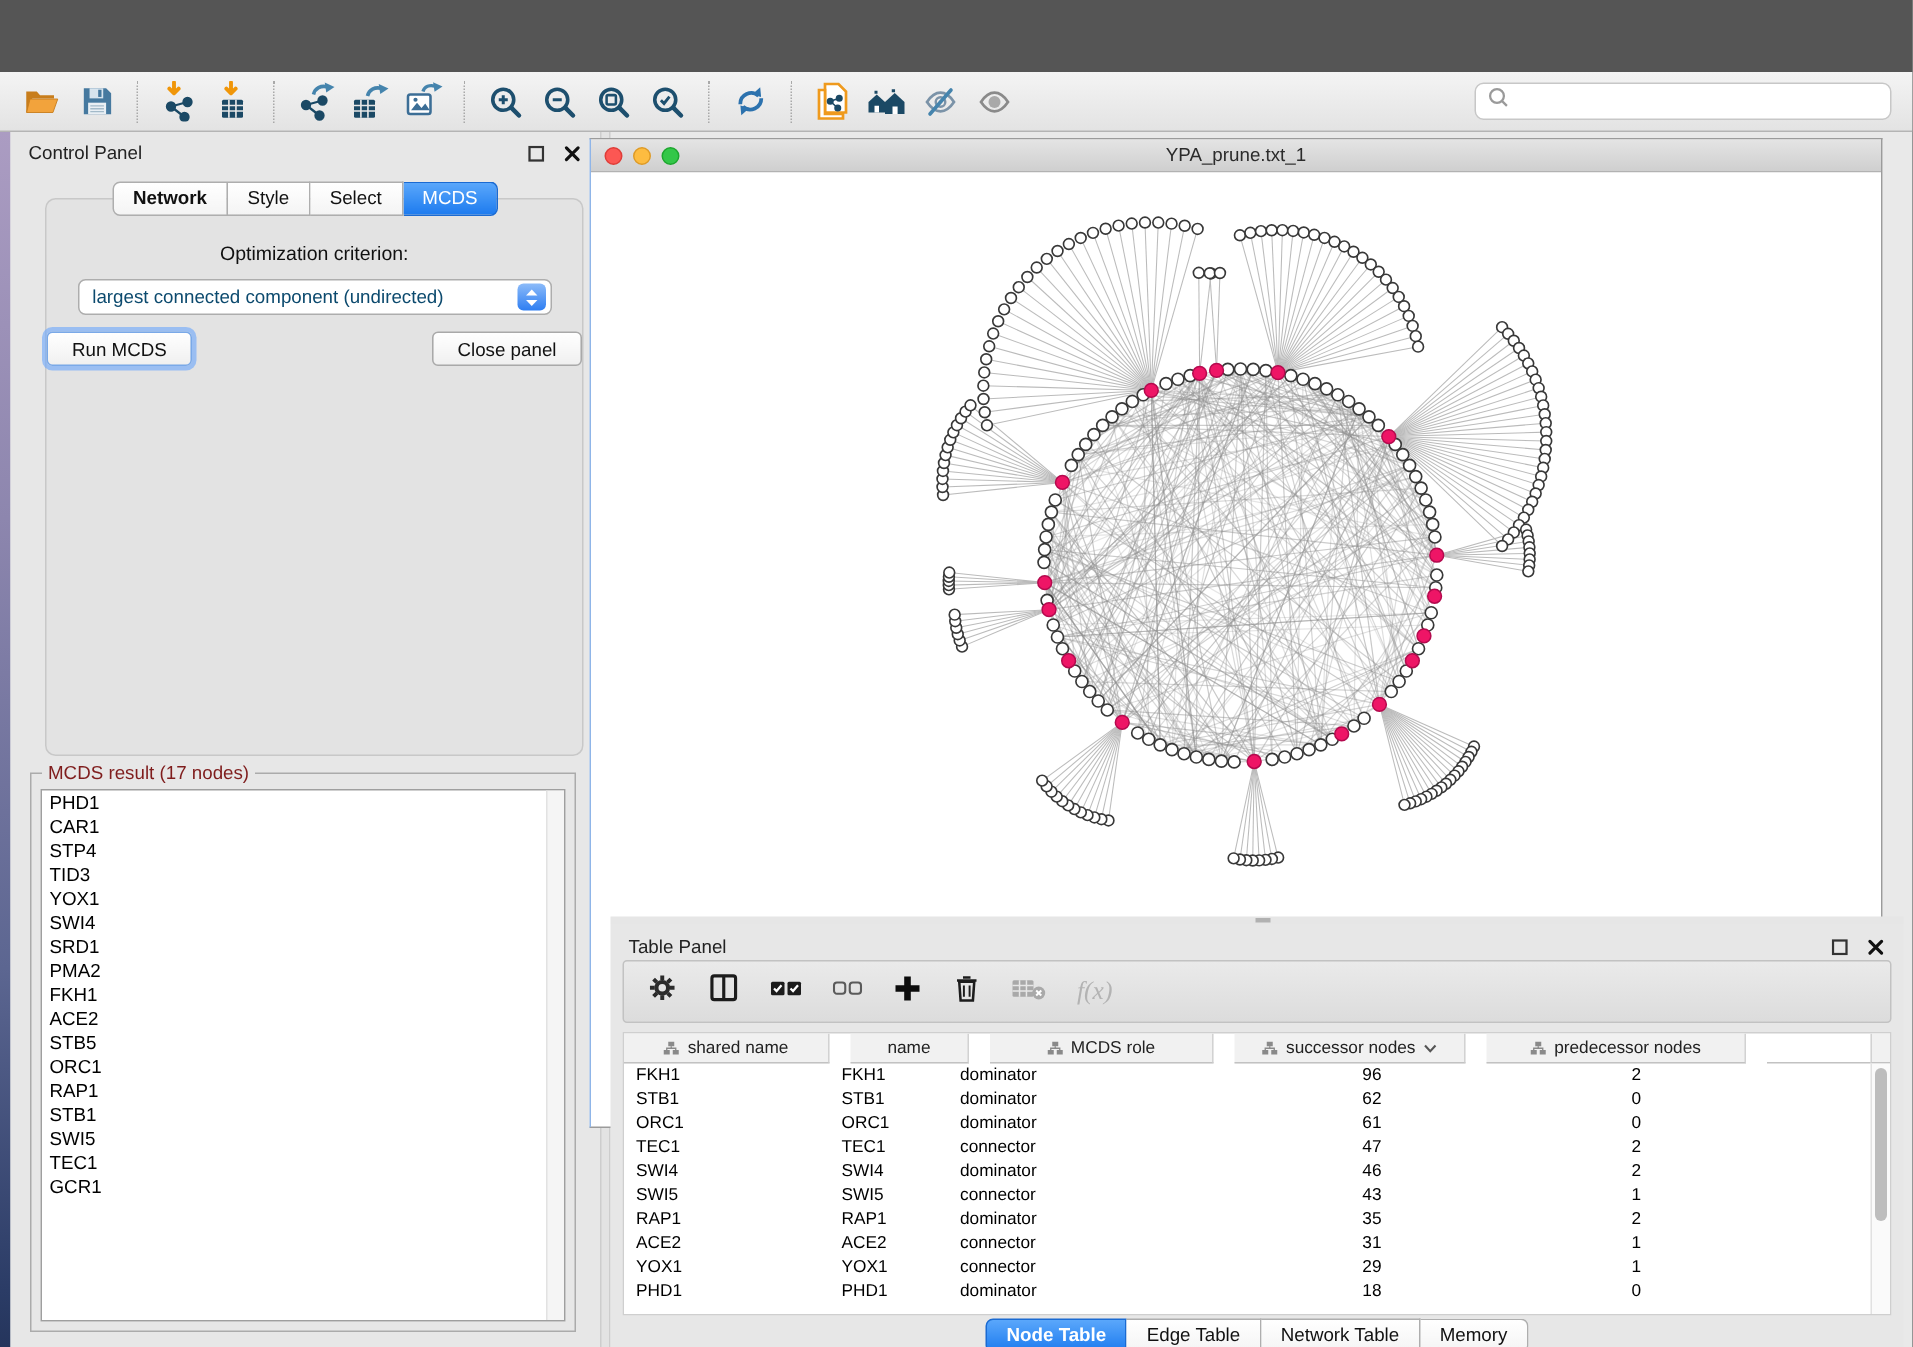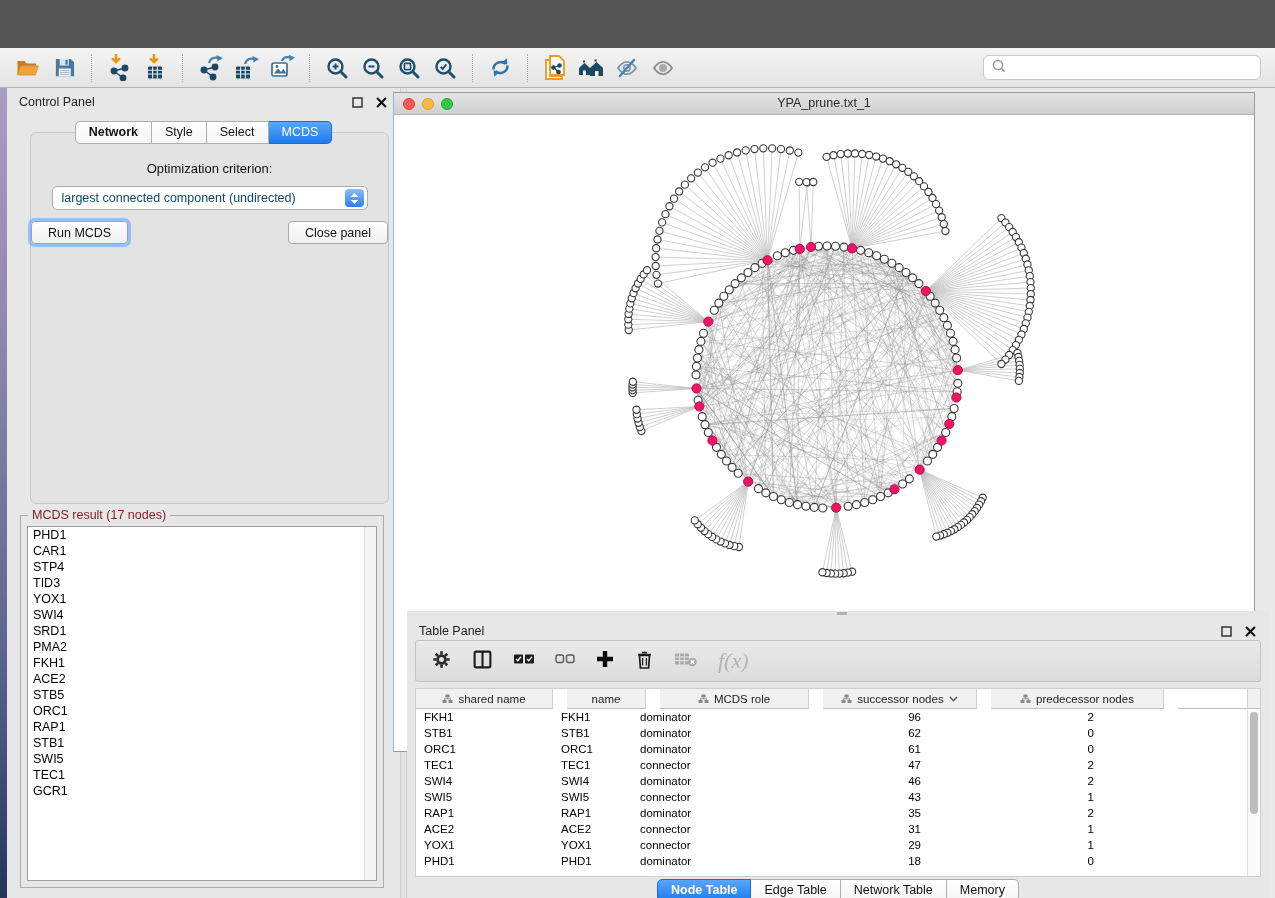--- a/index.html
+++ b/index.html
@@ -84,21 +84,21 @@
   .light.yellow { background:#fdbc40; border:1px solid #de9b27; }
   .light.green { background:#33c748; border:1px solid #1da72e; }
   .net-title { text-align:center; font-size:12.5px; line-height:21px; color:#2b2b2b; }
   .net-canvas { position:relative; width:860px; height:495px; background:#fff; overflow:hidden; }
   .net-canvas svg { position:absolute; left:0; top:0; }
   
   .table-panel { position:absolute; left:407px; top:568px; width:862px; height:290px; background:#e7e7e7; }
   .tp-title { height:22px; display:flex; align-items:flex-end; padding:0 12px; gap:10px; font-size:12.5px; color:#222; }
   .tp-toolbar { margin:2px 8px 0 8px; height:42px; background:linear-gradient(#eaeaea,#dcdcdc);
     border:1px solid #c2c2c2; border-radius:3px; display:flex; align-items:center; gap:20px; padding:0 15px; }
-  .fx { font-family:"Liberation Serif",serif; font-style:italic; font-size:22px; color:#b3b3b3; }
+  .fx { font-family:"Liberation Serif",serif; font-style:italic; font-size:17px; color:#b3b3b3; }
   .tp-table { position:absolute; left:8px; right:8px; top:72px; bottom:29px; background:#fff; border:1px solid #cfcfcf; overflow:hidden; }
   .thead, .trow { display:grid; grid-template-columns:137px 79px 149px 154px 173px 1fr; }
   .thead { height:20px;gap:14px; }
   .hcell { background:#f1f1f1; border-bottom:1px solid #c2c2c2; border-right:1px solid #d2d2d2;
     display:flex; align-items:center; justify-content:center; gap:5px; font-size:11.5px; color:#222; padding:0 4px; }
   .hcell.hfill { background:transparent; border-right:none; }
   .trow { height:16px; }
   .tcell { font-size:11.5px; line-height:16px; color:#000; padding-left:8px; white-space:nowrap; overflow:hidden; }
   .tcell.c3, .tcell.c4 { text-align:right; padding-right:14px; padding-left:0; }
   .tv-scroll { position:absolute; right:0; top:20px; bottom:0; width:13px; background:#fafafa; border-left:1px solid #e1e1e1; }

